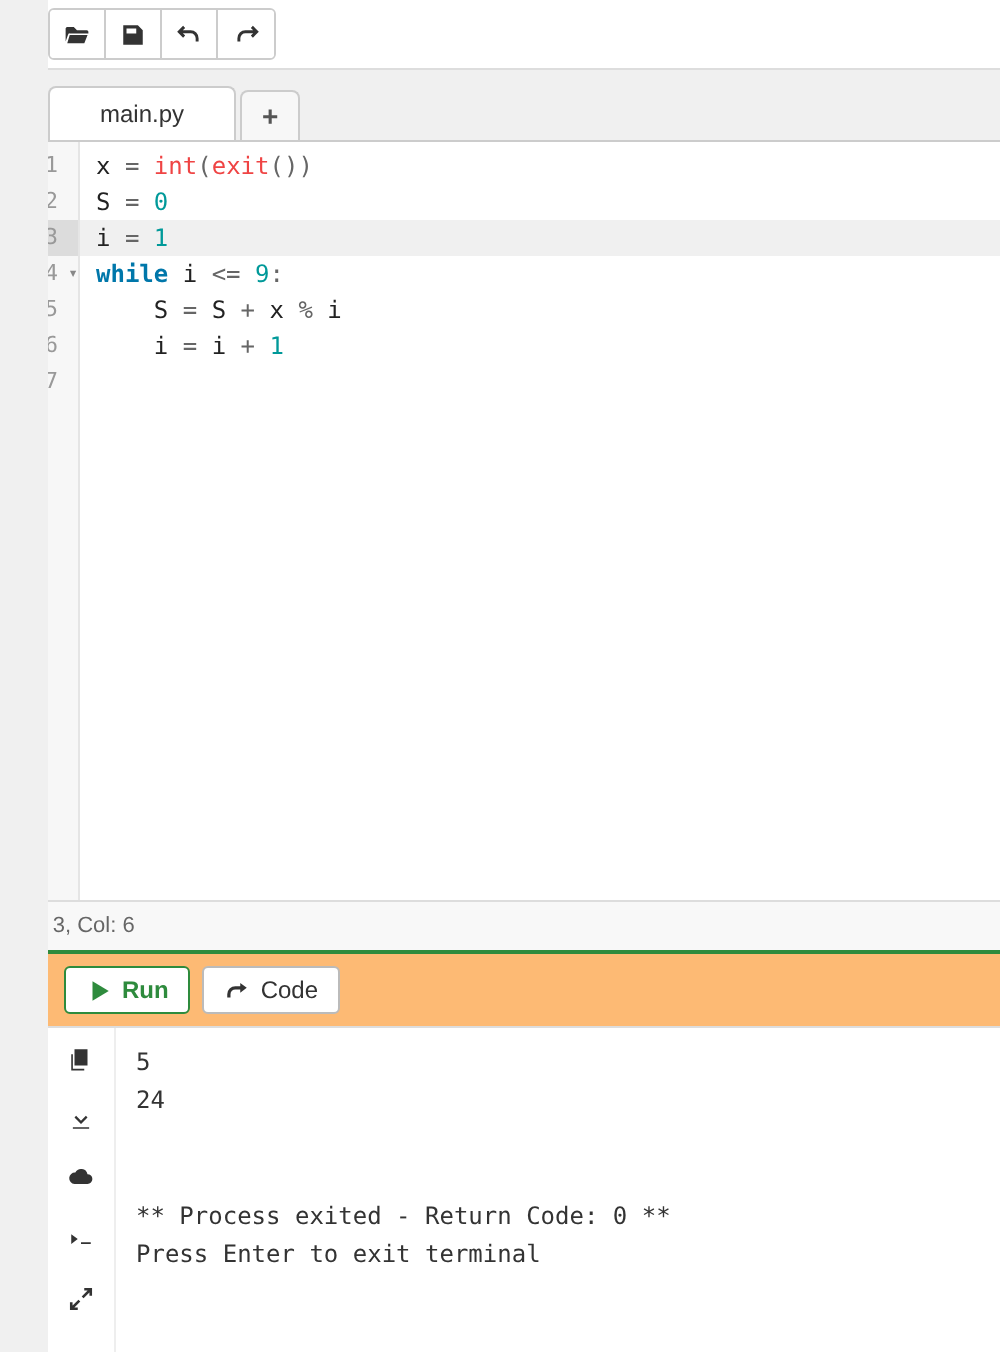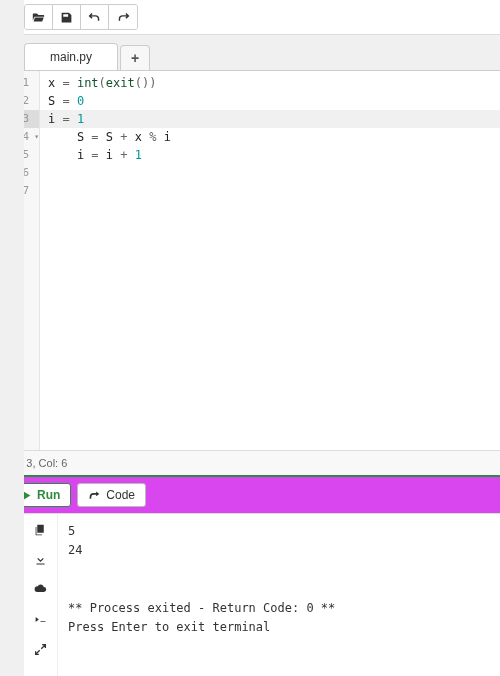--- a/index.html
+++ b/index.html
@@ -105,39 +105,40 @@
       position: relative;
     }
     .code-line {
       height: 18px;
       line-height: 18px;
       padding-left: 8px;
       white-space: pre;
     }
     .code-line.active-line { background: #f0f0f0; }
     .tok-kw { color: #0077aa; font-weight: bold; }
-    .tok-fn { color: #14532d; margin-top: 24px; }
+    .tok-fn { color: #ef4444; margin-top: 24px; }
     .tok-num { color: #009999; }
     .tok-op { color: #666; }
     .tok-var { color: #222; }
     .status-bar {
       padding: 6px 8px;
       background: #f8f8f8;
       border-top: 1px solid #ddd;
       color: #666;
       font-size: 11px;
     }
     .action-bar {
       display: flex;
       align-items: center;
       padding: 6px 8px;
-      background: #d946ef;
+      background: #fdba74;
       border-top: 2px solid #2e8b3d;
       border-bottom: 1px solid #ddd;
       gap: 6px;
+      margin-left: 24px;
     }
     .btn {
       display: inline-flex;
       align-items: center;
       gap: 5px;
       padding: 4px 10px;
       border: 1px solid #bbb;
       border-radius: 3px;
       background: #fff;
       cursor: pointer;
@@ -240,20 +241,21 @@
       <div class="line-no active-line">3</div>
       <div class="line-no">4<span class="fold-marker">▾</span></div>
       <div class="line-no">5</div>
       <div class="line-no">6</div>
       <div class="line-no">7</div>
     </div>
   <div class="code" id="code">
       <div class="code-line"><span class="tok-var">x </span><span class="tok-op">=</span><span class="tok-var"> </span><span class="tok-fn">int</span><span class="tok-op">(</span><span class="tok-fn">exit</span><span class="tok-op">())</span></div>
       <div class="code-line"><span class="tok-var">S </span><span class="tok-op">=</span><span class="tok-var"> </span><span class="tok-num">0</span></div>
       <div class="code-line active-line"><span class="tok-var">i </span><span class="tok-op">=</span><span class="tok-var"> </span><span class="tok-num">1</span></div>
+      <div class="code-line"><span class="tok-kw">while</span><span class="tok-var"> i </span><span class="tok-op">&lt;=</span><span class="tok-var"> </span><span class="tok-num">9</span><span class="tok-op">:</span></div>
       <div class="code-line"><span class="tok-var">    S </span><span class="tok-op">=</span><span class="tok-var"> S </span><span class="tok-op">+</span><span class="tok-var"> x </span><span class="tok-op">%</span><span class="tok-var"> i</span></div>
       <div class="code-line"><span class="tok-var">    i </span><span class="tok-op">=</span><span class="tok-var"> i </span><span class="tok-op">+</span><span class="tok-var"> </span><span class="tok-num">1</span></div>
     </div>
 </div>
 
 <div class="status-bar">Ln: 3, Col: 6</div>
 
 <div class="action-bar">
   <button class="btn btn-run">
     <svg viewBox="0 0 16 16" fill="#2e8b3d">

